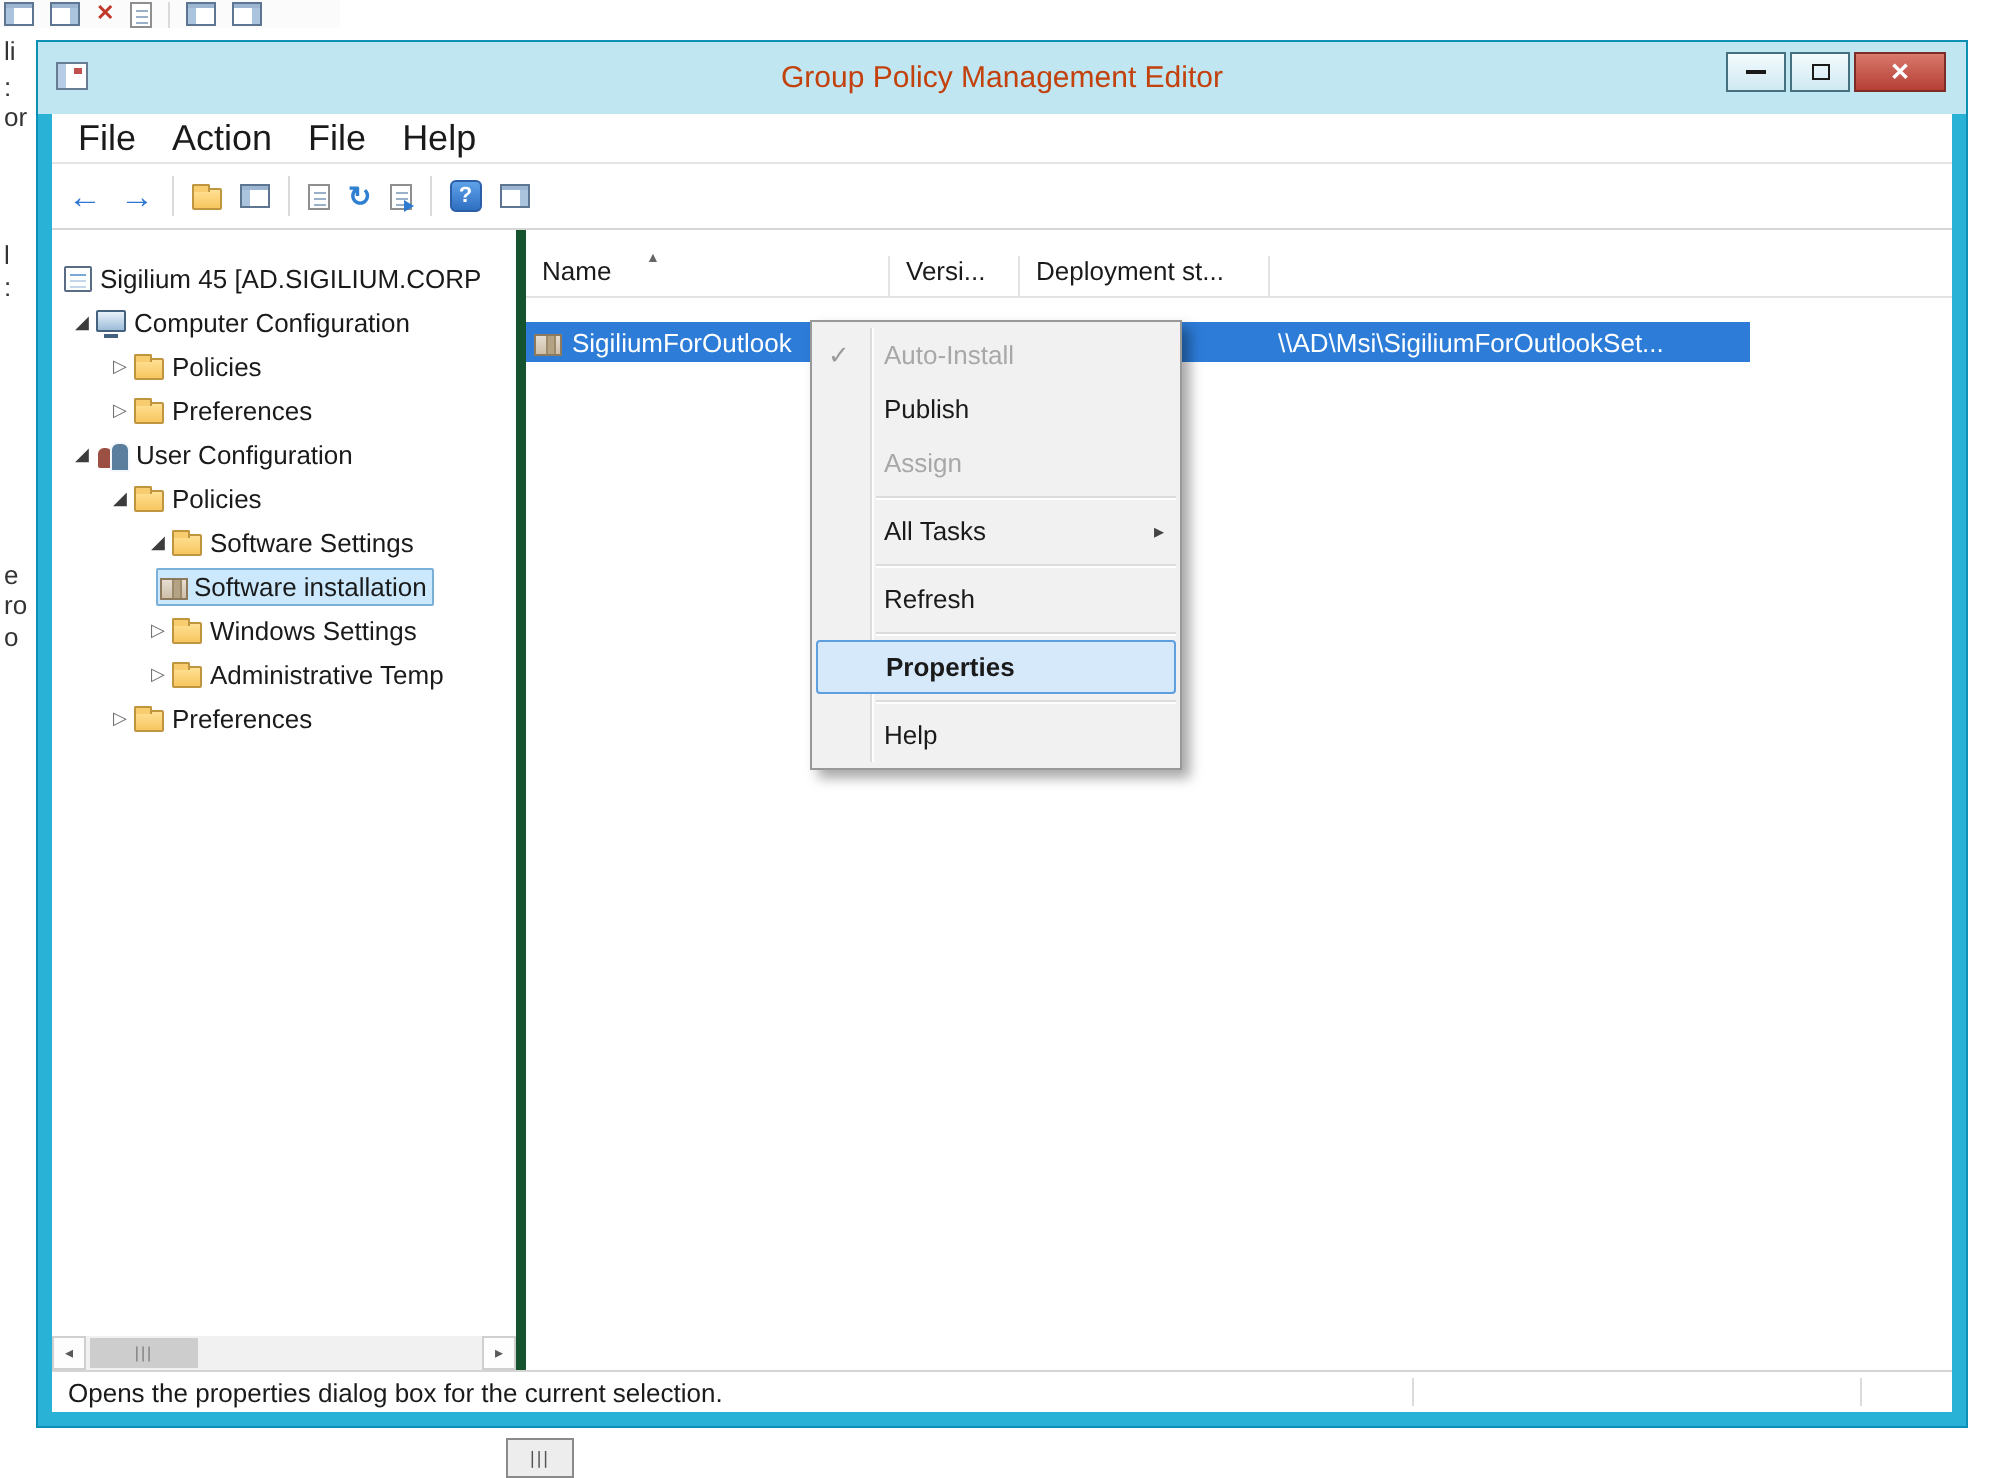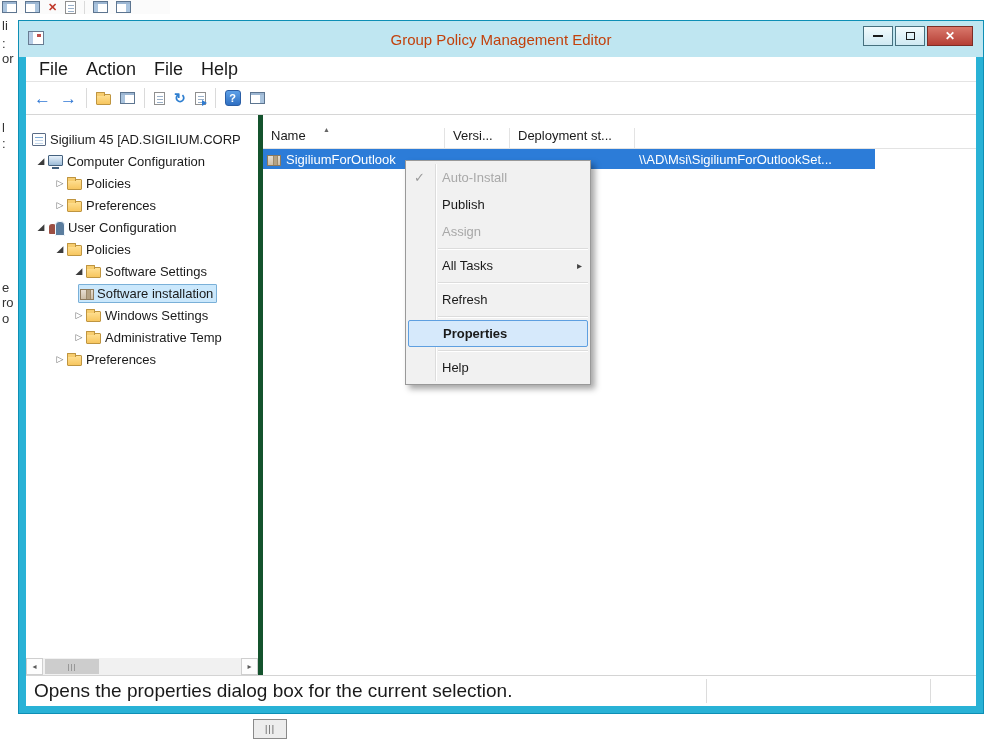--- a/index.html
+++ b/index.html
@@ -102,29 +102,29 @@
   .sthumb { position:absolute; left:19px; top:1px; width:54px; height:15px; background:#cdcdcd;
     color:#7c7c7c; font-size:8px; display:flex; align-items:center; justify-content:center; letter-spacing:1px; }
   .strack { flex:1; }
 
   
   .listpane { flex:1; min-width:0; position:relative; padding-top:13px; }
   .lheader { height:21px; display:flex; border-bottom:1px solid #e3e3e3; font-size:13px; }
   .hcell { border-right:1px solid #e3e3e3; padding-left:8px; display:flex; align-items:flex-start; position:relative; }
   .hcell.fill { border-right:none; flex:1; }
   .sort { position:absolute; top:-2px; left:60px; font-size:7px; color:#666; }
-  .lrow { height:20px; display:flex; align-items:center; font-size:13px; position:relative; }
+  .lrow { height:20px; display:flex; align-items:center; font-size:13px; position:relative;margin-top:12px; }
   .lrow.selected { background:#2c7cd8; color:#fff; width:612px; }
   .lrow .ic-pkg { margin-left:4px; }
   .cell-name { margin-left:5px; white-space:nowrap; overflow:hidden; width:155px; }
   .cell-source { position:absolute; left:376px; width:232px; white-space:nowrap; overflow:hidden; }
 
   
-  .statusbar { height:31px; border-top:1px solid #d4d4d4; display:flex; align-items:center;
-    padding-left:8px; font-size:19px; position:relative; }
+  .statusbar { height:21px; border-top:1px solid #d4d4d4; display:flex; align-items:center;
+    padding-left:8px; font-size:13px; position:relative; }
   .sdiv { position:absolute; top:3px; bottom:3px; width:1px; background:#dcdcdc; }
 
   
   .ctxmenu { position:absolute; left:405px; top:160px; width:186px; z-index:20;
     background:#f1f1f1; border:1px solid #999; box-shadow:4px 4px 6px rgba(0,0,0,0.35); padding:3px 0; }
   .gutterline { position:absolute; left:29px; top:3px; bottom:3px; width:1px; background:#dcdcdc;
     box-shadow:1px 0 0 #ffffff; }
   .mi { height:27px; display:flex; align-items:center; padding-left:36px; font-size:13px;
     position:relative; color:#1a1a1a; }
   .mi.disabled { color:#a8a8a8; }

